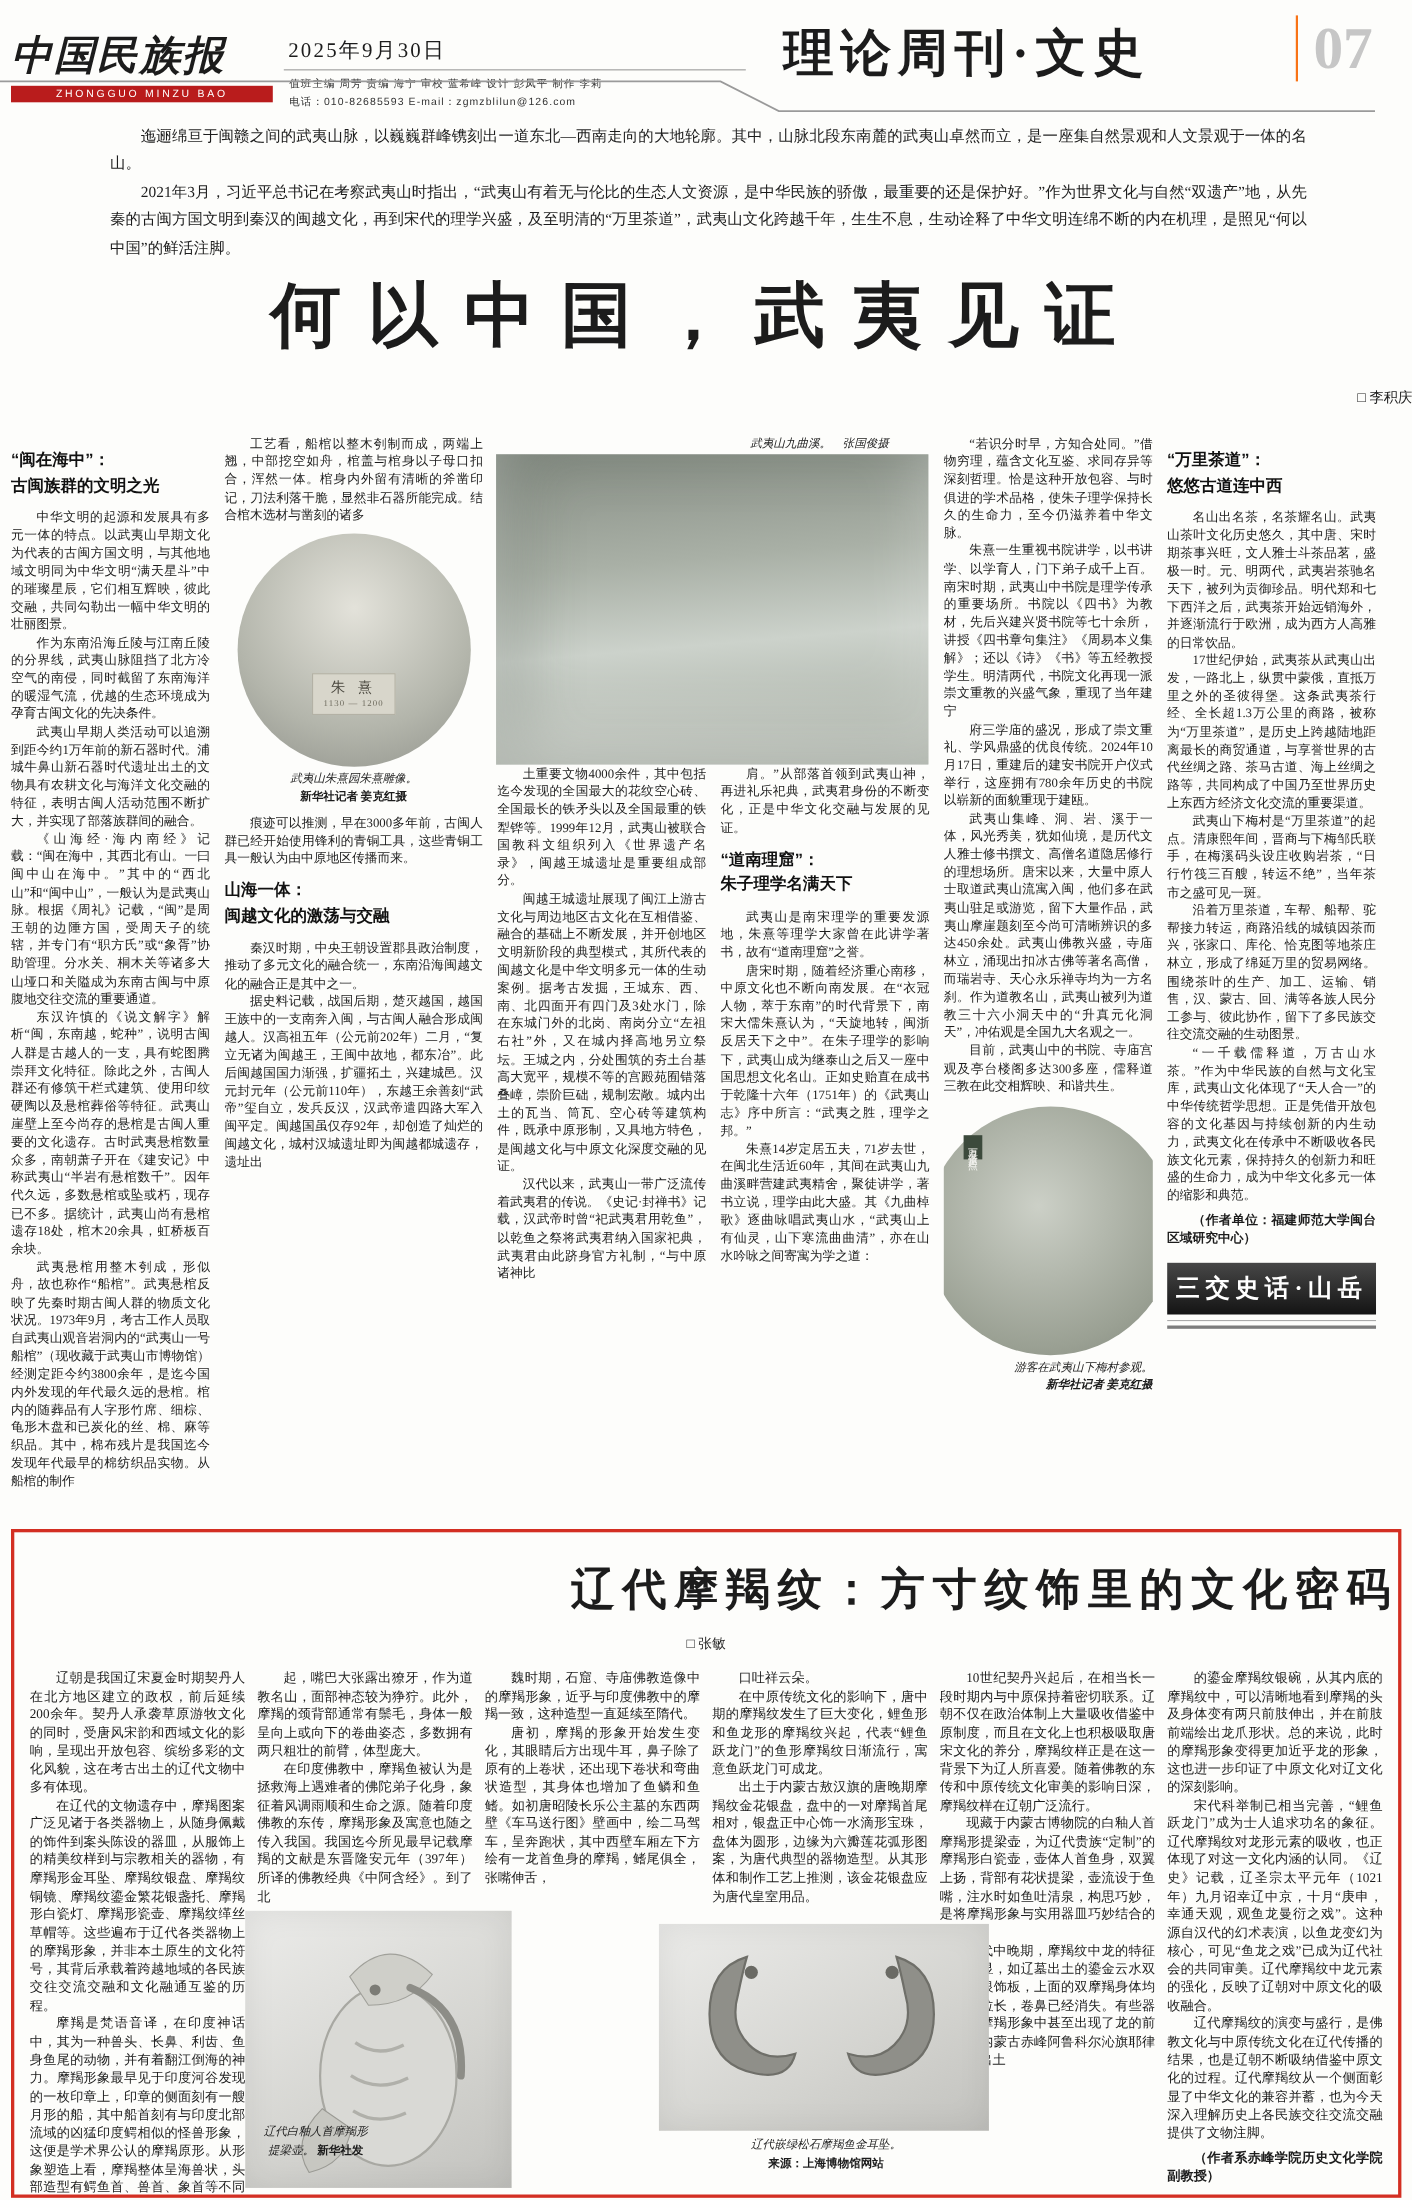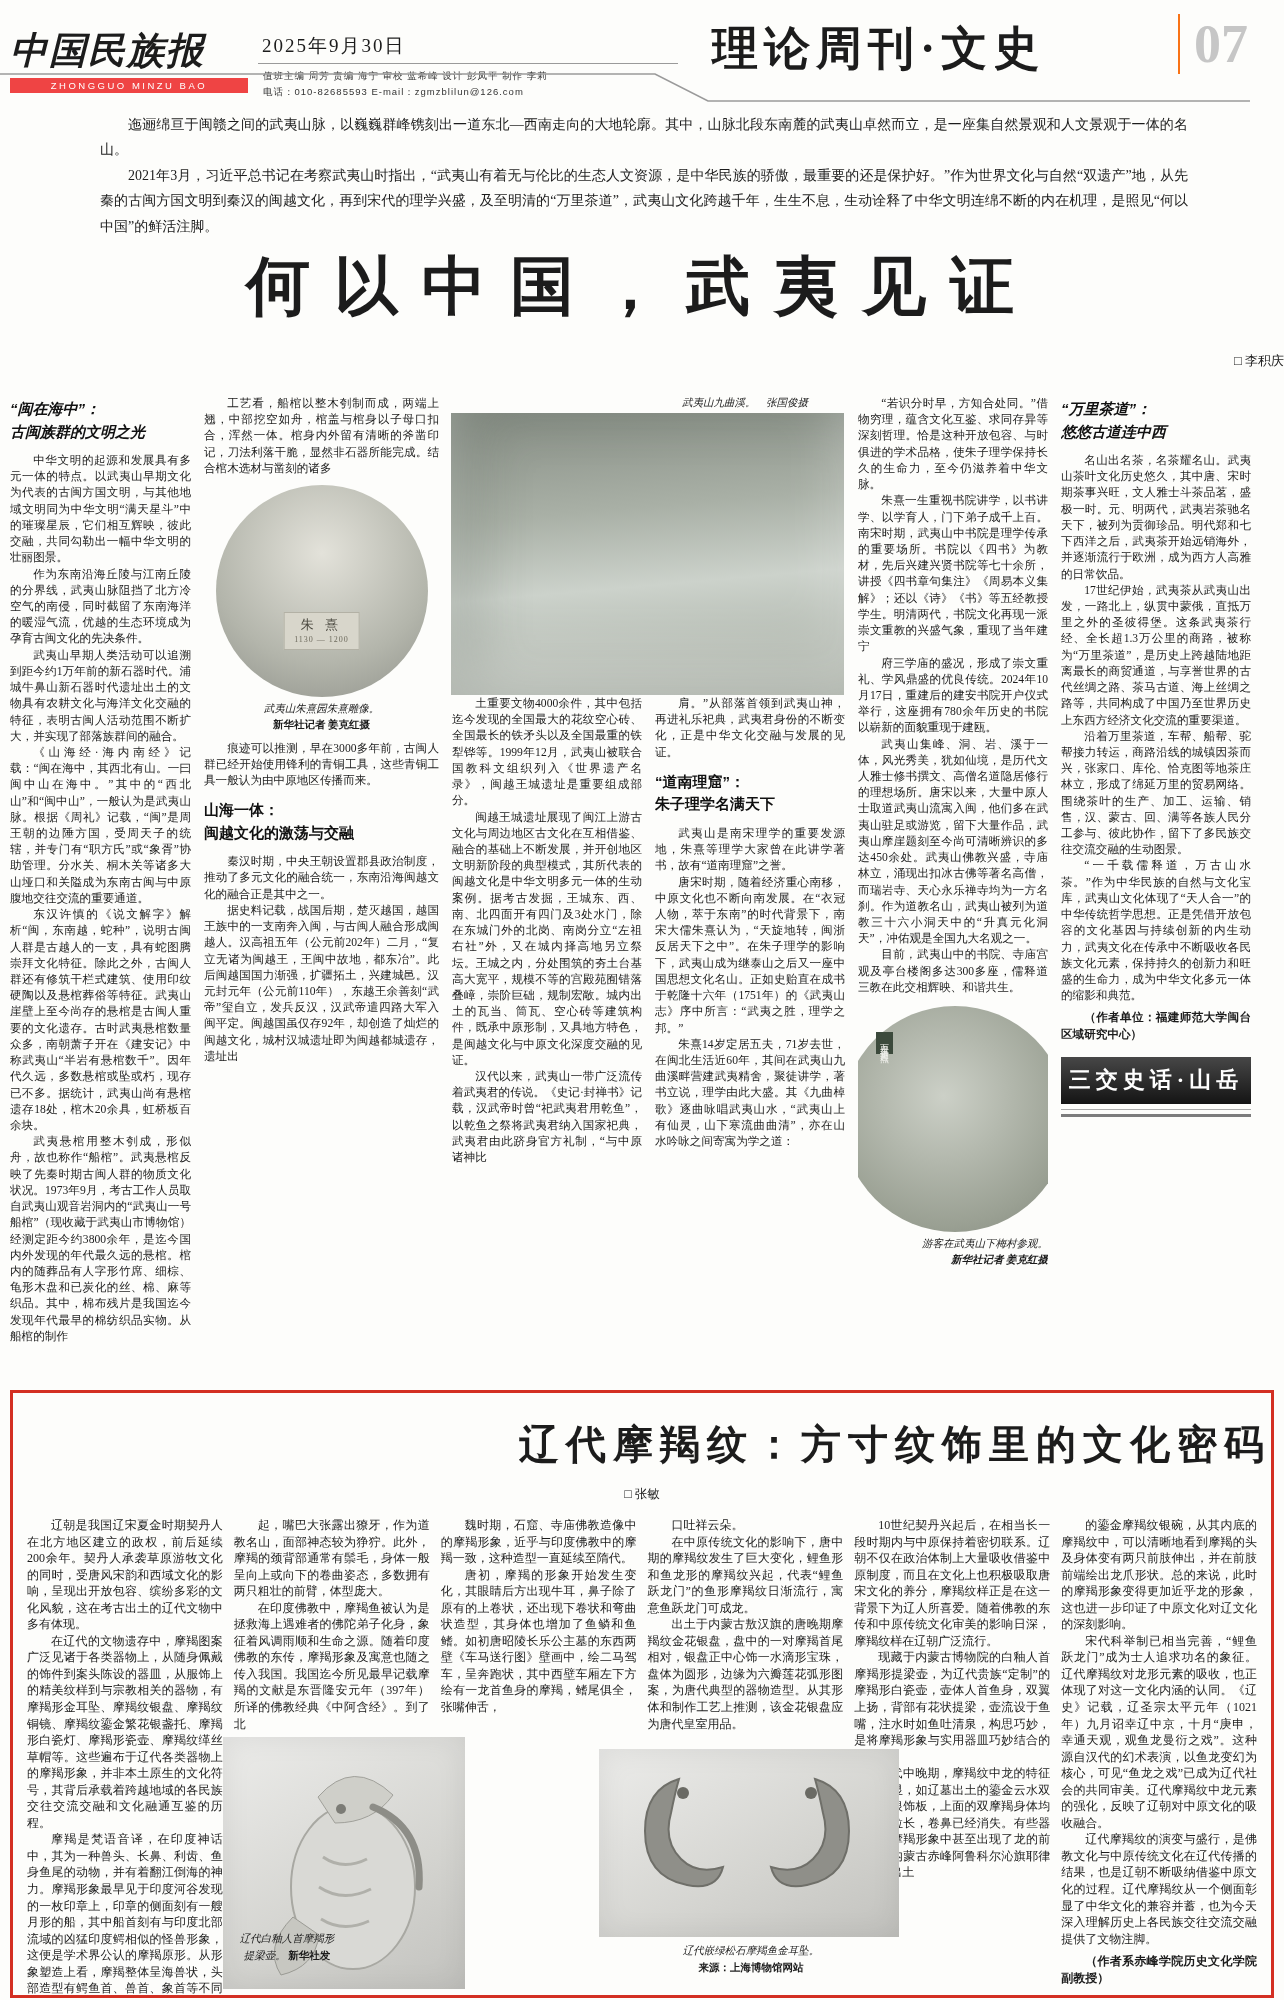--- a/index.html
+++ b/index.html
@@ -3,21 +3,21 @@
 <meta charset="utf-8">
 <style>
   html,body{margin:0;padding:0;background:#e8e8e6;}
   .page{position:relative;width:1284px;height:2000px;margin:0 auto;background:#fdfdfb;
         font-family:"Liberation Serif", serif;color:#1c1c1c;overflow:hidden;}
   
   .header{position:absolute;left:0;top:0;width:1284px;height:104px;}
   .masthead{position:absolute;left:10px;top:26px;width:240px;}
   .masthead-title{font-family:"Liberation Serif",serif;font-weight:bold;font-style:italic;
                   font-size:37px;letter-spacing:2px;white-space:nowrap;}
-  .masthead-bar{margin-top:2px;background:#ef4444;color:#fff;font-family:"Liberation Sans",sans-serif;
+  .masthead-bar{margin-top:2px;background:#b91c1c;color:#fff;font-family:"Liberation Sans",sans-serif;
                 font-size:9.5px;letter-spacing:2.5px;text-align:center;padding:2px 0;width:238px;}
   .date{position:absolute;left:262px;top:33px;font-size:19px;letter-spacing:2px;}
   .staff{position:absolute;left:263px;top:70px;font-family:"Liberation Sans",sans-serif;
          font-size:9.5px;color:#333;letter-spacing:1px;}
   .contact{position:absolute;left:263px;top:86px;font-family:"Liberation Sans",sans-serif;
            font-size:9.5px;color:#333;letter-spacing:1px;}
   .hrule{position:absolute;left:258px;top:63px;width:420px;height:1px;background:#9a9a9a;}
   .section-title{position:absolute;left:712px;top:18px;font-size:46px;font-weight:900;
                  letter-spacing:6px;font-family:"Liberation Serif",serif;}
   .page-no{position:absolute;left:1178px;top:14px;font-size:54px;font-weight:bold;color:#c6c6c6;
@@ -30,21 +30,21 @@
   .main-headline{position:absolute;left:0;top:243px;width:1284px;text-align:center;
                  font-size:64px;font-weight:900;letter-spacing:24px;font-family:"Liberation Serif",serif;}
   .main-byline{position:absolute;left:0;top:352px;width:1284px;text-align:right;font-size:13px;color:#222;}
   
   .main-body{position:absolute;left:10px;top:396px;width:1264px;height:982px;display:flex;gap:13px;}
   .col{overflow:hidden;font-size:11.6px;line-height:1.4;}
   .c1{width:181px;} .c2{width:235px;} .c3,.c4,.c5,.c6{width:190px;}
   .para{margin:0;text-indent:2em;text-align:justify;}
   h3.subhead{font-family:"Liberation Sans",sans-serif;font-size:15px;font-weight:bold;
              margin:10px 0 10px;line-height:1.5;color:#111;}
-  h3.first{margin-top:2px;font-style:italic;}
+  h3.first{margin-top:12px;}
   
   .photo{background:linear-gradient(160deg,#9aa09a,#c9cec8 55%,#aeb4ac);}
   .statue-photo{width:212px;height:212px;border-radius:50%;margin:8px auto 4px;position:relative;
                 background:radial-gradient(circle at 50% 32%,#e3e2da,#b3b5ab 62%,#8f918a);}
   .pedestal{position:absolute;left:50%;top:60%;transform:translateX(-50%);background:#d8d6cb;
             border:1px solid #b3b1a5;color:#4a483f;text-align:center;padding:3px 10px;}
   .pedestal .nm{font-size:13px;letter-spacing:4px;}
   .pedestal .yr{font-size:8px;letter-spacing:1px;color:#6d6a5d;}
   .photo-caption{font-size:10.5px;font-style:italic;text-align:center;line-height:1.5;margin:2px 0 8px;}
   .photo-caption b{font-style:normal;}
@@ -202,20 +202,21 @@
     </div>
 
     <div class="col c6">
       <h3 class="subhead first">
         <span>“万里茶道”：</span><br>
         <span>悠悠古道连中西</span>
       </h3>
       <div>
           <p class="para">名山出名茶，名茶耀名山。武夷山茶叶文化历史悠久，其中唐、宋时期茶事兴旺，文人雅士斗茶品茗，盛极一时。元、明两代，武夷岩茶驰名天下，被列为贡御珍品。明代郑和七下西洋之后，武夷茶开始远销海外，并逐渐流行于欧洲，成为西方人高雅的日常饮品。</p>
           <p class="para">17世纪伊始，武夷茶从武夷山出发，一路北上，纵贯中蒙俄，直抵万里之外的圣彼得堡。这条武夷茶行经、全长超1.3万公里的商路，被称为“万里茶道”，是历史上跨越陆地距离最长的商贸通道，与享誉世界的古代丝绸之路、茶马古道、海上丝绸之路等，共同构成了中国乃至世界历史上东西方经济文化交流的重要渠道。</p>
+          <p class="para">武夷山下梅村是“万里茶道”的起点。清康熙年间，晋商与下梅邹氏联手，在梅溪码头设庄收购岩茶，“日行竹筏三百艘，转运不绝”，当年茶市之盛可见一斑。</p>
           <p class="para">沿着万里茶道，车帮、船帮、驼帮接力转运，商路沿线的城镇因茶而兴，张家口、库伦、恰克图等地茶庄林立，形成了绵延万里的贸易网络。围绕茶叶的生产、加工、运输、销售，汉、蒙古、回、满等各族人民分工参与、彼此协作，留下了多民族交往交流交融的生动图景。</p>
           <p class="para">“一千载儒释道，万古山水茶。”作为中华民族的自然与文化宝库，武夷山文化体现了“天人合一”的中华传统哲学思想。正是凭借开放包容的文化基因与持续创新的内生动力，武夷文化在传承中不断吸收各民族文化元素，保持持久的创新力和旺盛的生命力，成为中华文化多元一体的缩影和典范。</p>
         </div>
       <p class="credit-line">（作者单位：福建师范大学闽台区域研究中心）</p>
       <div class="badge">三交史话·山岳</div>
       <div class="badge-rule"></div>
     </div>
   </div>
 
   <div class="liao-box">

